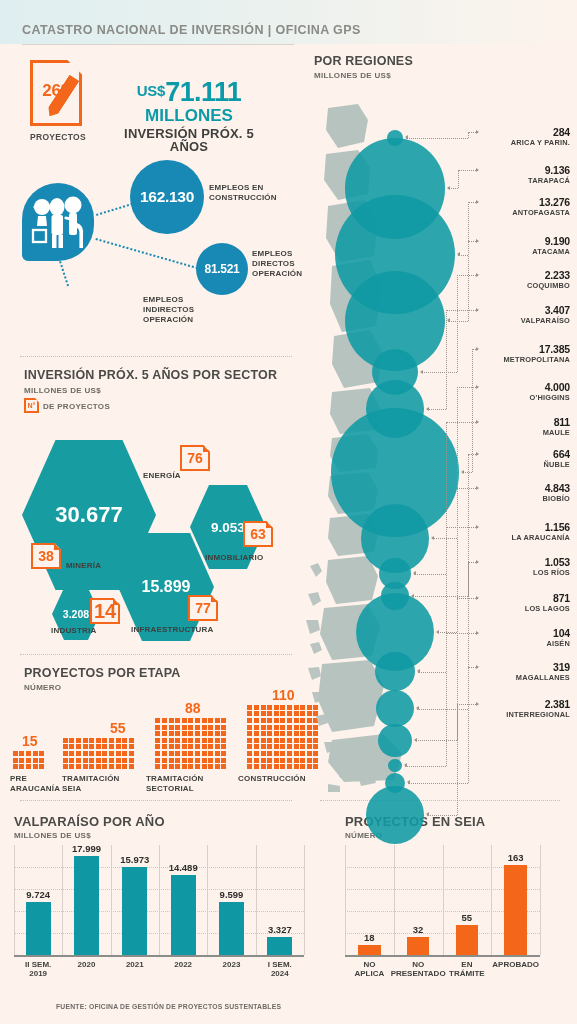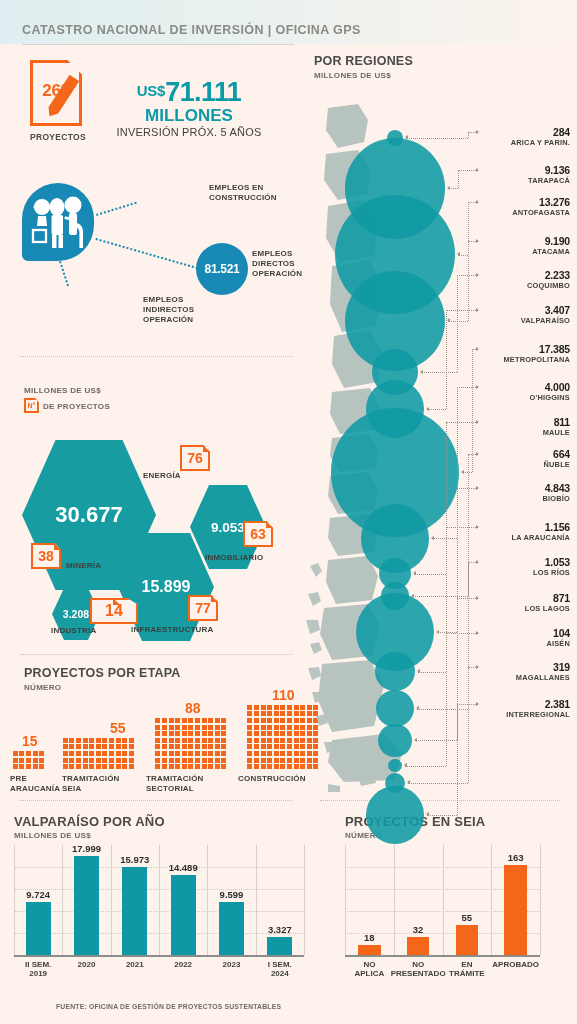--- a/index.html
+++ b/index.html
@@ -55,21 +55,21 @@
     font-size: 8.5px; font-weight: 700; color: #4a4a48; letter-spacing: .3px;
   }
 
   .big-usd {
     position: absolute; left: 104px; top: 79px; width: 170px; text-align: center;
     color: #0b9aa8; font-weight: 700; line-height: 1.0;
   }
   .big-usd .usd { font-size: 15px; vertical-align: 5px; letter-spacing: -.2px; text-align: center; }
   .big-usd .amt { font-size: 27px; letter-spacing: -.6px; }
   .big-usd .mill { display: block; font-size: 17px; letter-spacing: 0; margin-top: 1px; }
-  .big-usd .cap  { display: block; font-size: 11px; color: #3f3f3d; font-weight: 400; margin-top: 3px; letter-spacing: .2px;}
+  .big-usd .cap  { display: block; font-size: 13px; color: #3f3f3d; font-weight: 700; margin-top: 3px; letter-spacing: .2px;}
 
   
   .worker-badge {
     position: absolute; left: 22px; top: 183px; width: 72px; height: 78px;
     background: #1789b4;
     border-radius: 36px 36px 36px 6px;
   }
   .worker-badge svg { position: absolute; left: 9px; top: 11px; }
 
   .ebubble { position: absolute; border-radius: 50%; background: #1789b4; color: #fff;
@@ -173,33 +173,35 @@
         <path d="M46 29 q7 2 6 12 l0 13 l-3.6 0 l0 -13 q0.6 -7 -4 -8 z"></path>
         <rect x="33.5" y="23" width="8" height="2.8" rx="1.2" transform="rotate(14 37 24)"></rect>
       </g>
     </svg>
   </div>
 
   <div class="connector" style="left:96px; top:214px; width:42px; transform:rotate(-17deg);"></div>
   <div class="connector" style="left:96px; top:238px; width:106px; transform:rotate(16deg);"></div>
   <div class="connector" style="left:61px; top:261px; width:26px; transform:rotate(72deg);"></div>
 
+  <div class="ebubble e1">162.130</div>
   <div class="ebubble e2">81.521</div>
 
   <div class="elab el1" style="white-space:pre-line">EMPLEOS EN
 CONSTRUCCIÓN</div>
   <div class="elab el2" style="white-space:pre-line">EMPLEOS
 DIRECTOS
 OPERACIÓN</div>
   <div class="elab el3" style="white-space:pre-line">EMPLEOS
 INDIRECTOS
 OPERACIÓN</div>
 
   <div class="sep-dot" style="left:20px; top:356px; width:272px;"></div>
 
+  <div class="sec-title" style="left:24px; top:368px;">INVERSIÓN PRÓX. 5 AÑOS POR SECTOR</div>
   <div class="sec-sub" style="left:24px; top:386px;">MILLONES DE US$</div>
   <div class="legend-tag">N°</div>
   <div class="sec-sub" style="left:43px; top:402px;">DE PROYECTOS</div>
 
   <div class="hex-label" style="left:143px; top:471px;">ENERGÍA</div>
   <div class="tag" style="left:180px; top:445px; width:30px; height:26px; font-size:14px;">
     <span>76</span>
   </div>
   <div class="tag-corner" style="left:203px;top:445px;width:7px;height:7px;"></div>
 
@@ -227,21 +229,21 @@
   <div class="hex-label" style="left:131px; top:625px;">INFRAESTRUCTURA</div>
   <div class="tag" style="left:188px; top:595px; width:30px; height:26px; font-size:14px;">
     <span>77</span>
   </div>
   <div class="tag-corner" style="left:211px;top:595px;width:7px;height:7px;"></div>
 
   <div class="hex" style="left:52px; top:588px; width:48px; height:52px; font-size:10.5px;">
     <span>3.208</span>
   </div>
   <div class="hex-label" style="left:43px; top:626px;padding-left:8px;">INDUSTRIA</div>
-  <div class="tag" style="left:90px; top:598px; width:48px; height:26px; font-size:16px;">
+  <div class="tag" style="left:90px; top:598px; width:30px; height:26px; font-size:20px;">
     <span>14</span>
   </div>
   <div class="tag-corner" style="left:113px;top:598px;width:7px;height:7px;"></div>
 
   <div class="sep-dot" style="left:20px; top:654px; width:272px;"></div>
 
   <div class="sec-title" style="left:24px; top:666px;">PROYECTOS POR ETAPA</div>
   <div class="sec-sub" style="left:24px; top:683px;">NÚMERO</div>
 
   <div id="etapa-host">

